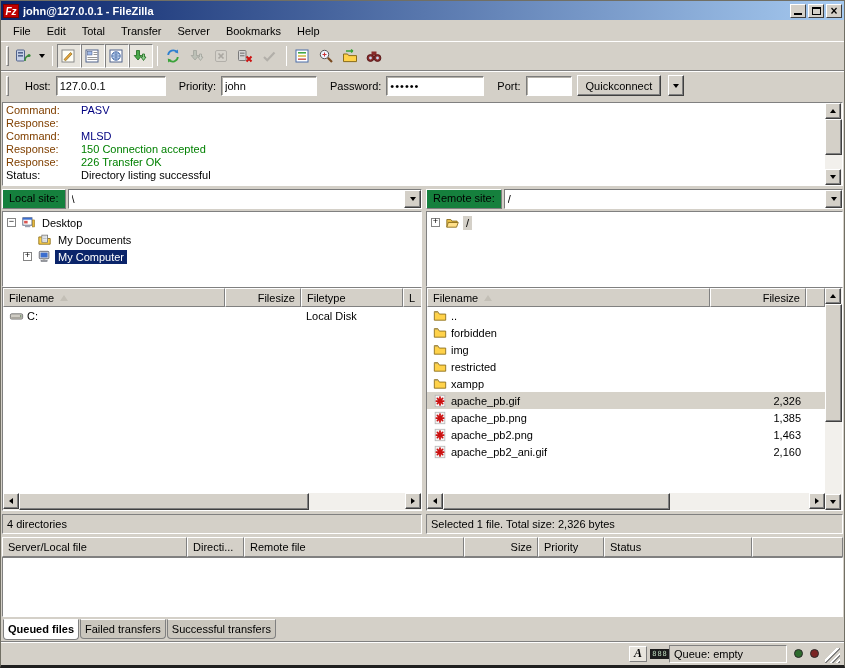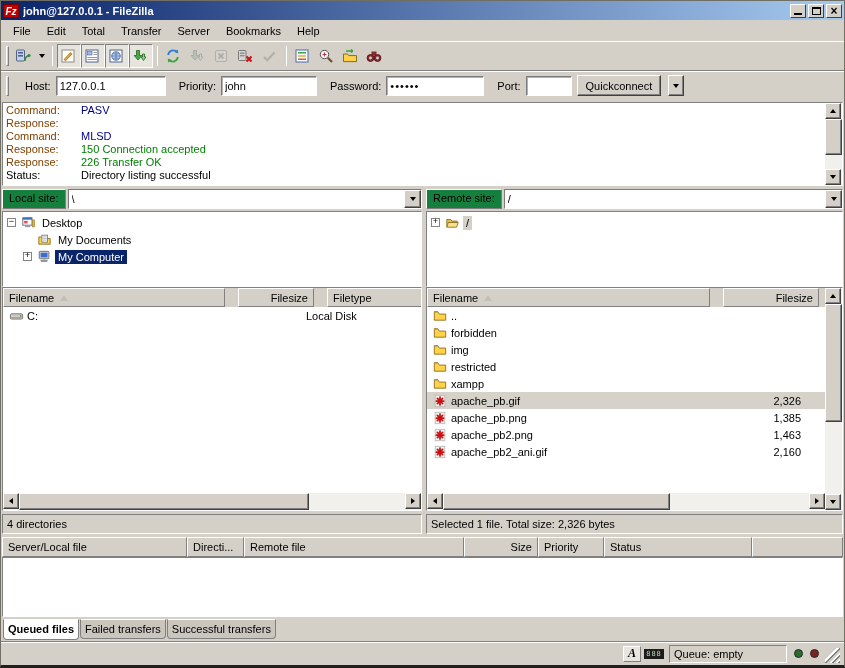--- a/index.html
+++ b/index.html
@@ -101,21 +101,21 @@
               text-align:center; margin-right:4px; flex:none; font-family:"Liberation Mono",monospace;}
   .exp-spacer { width:13px; flex:none; }
   .tree-label { padding:1px 3px; }
   .tree-label.sel-active { background:#0a246a; color:#fff; }
   .tree-label.sel-inactive { background:#d4d0c8; }
   .ic { display:inline-flex; width:16px; height:15px; align-items:center; justify-content:center; margin-right:3px; flex:none;}
 
   .listbox { flex:1; display:flex; background:#fff; border:1px solid; border-color:#808080 #fff #fff #808080;
              min-height:0; }
   .listmain { flex:1; display:flex; flex-direction:column; min-width:0; }
-  .listhead { height:19px; display:flex; flex:none; background:#d4d0c8; overflow:hidden;gap:13px;}
+  .listhead { height:19px; display:flex; flex:none; background:#d4d0c8; overflow:hidden;}
   .hcell { border:1px solid; border-color:#fff #808080 #808080 #fff; background:#d4d0c8;
            padding:2px 5px; display:flex; align-items:center; gap:6px; flex:none; overflow:hidden; white-space:nowrap;}
   .hcell.right { justify-content:flex-end; }
   .hcell.fill { flex:1; }
   .sort-up { width:0; height:0; border-left:4px solid transparent; border-right:4px solid transparent;
              border-bottom:6px solid #c3bfb6; }
   .listbody { flex:1; overflow:hidden; }
   .list-row { height:17px; display:flex; align-items:center; white-space:nowrap; }
   .list-row.selected { background:#d6d2c9; }
   .lcell { padding:0 5px; display:flex; align-items:center; flex:none; overflow:hidden;}
@@ -136,21 +136,21 @@
   
   .statusbar { height:24px; border-top:1px solid #808080; box-shadow:inset 0 1px 0 #fff;
                display:flex; align-items:center; padding:2px 4px; flex:none; }
   .sb-spacer { flex:1; }
   .mini { width:18px; height:16px; display:flex; align-items:center; justify-content:center;
           border:1px solid; border-color:#fff #808080 #808080 #fff; background:#e8e5de; margin-left:4px; flex:none;}
   .ascii-glyph { font-family:"Liberation Serif",serif; font-style:italic; font-weight:bold; font-size:12px; }
   .speed-glyph { background:#1c1c1c; color:#bcd8bc; font-family:"DejaVu Sans Mono",monospace;
                  font-size:7px; padding:1px 2px; letter-spacing:1px; }
   .queuebox { width:118px; height:18px; border:1px solid; border-color:#808080 #fff #fff #808080;
-              display:flex; align-items:center; padding:0 4px; margin-left:6px; flex:none;}
+              display:flex; align-items:center; padding:0 4px; flex:none;}
   .led { width:9px; height:9px; border-radius:50%; margin-left:7px; border:1px solid #2a2a2a; flex:none;}
   .led-green { background:#2d6b2d; }
   .led-red { background:#7a2424; }
   .gripcorner { width:15px; height:15px; margin-left:6px; align-self:flex-end; flex:none;
     background:linear-gradient(135deg, transparent 40%, #fff 40%, #fff 48%, #808080 48%, #808080 56%,
       transparent 56%, transparent 64%, #fff 64%, #fff 72%, #808080 72%, #808080 80%,
       transparent 80%, transparent 84%, #fff 84%, #fff 92%, #808080 92%);}
 </style>
 </head>
 <body>

